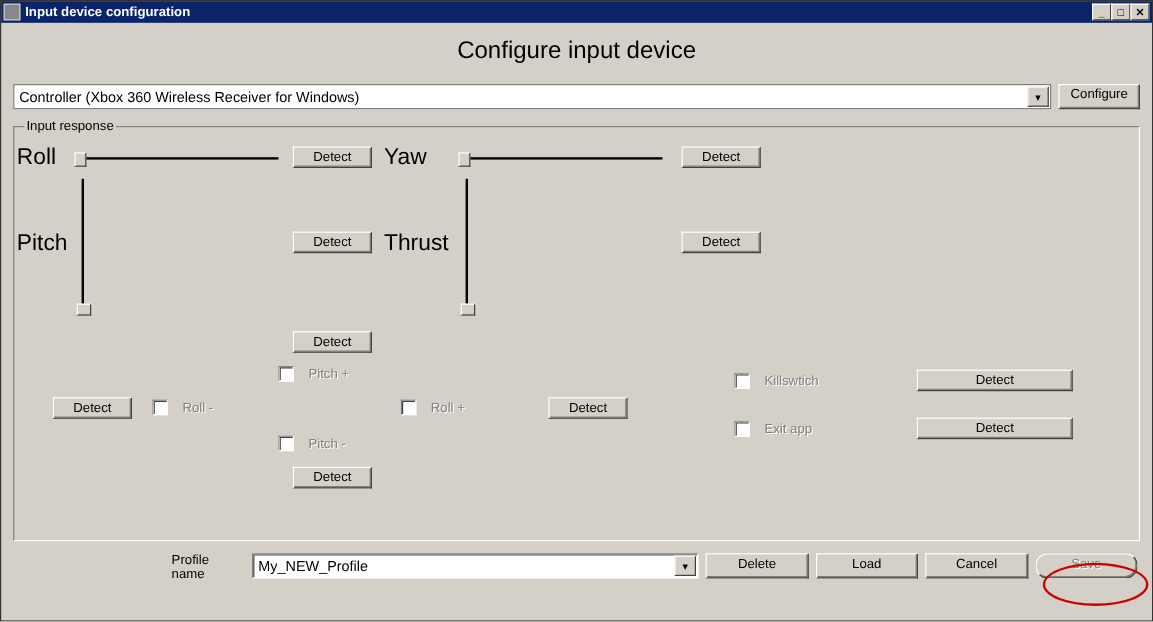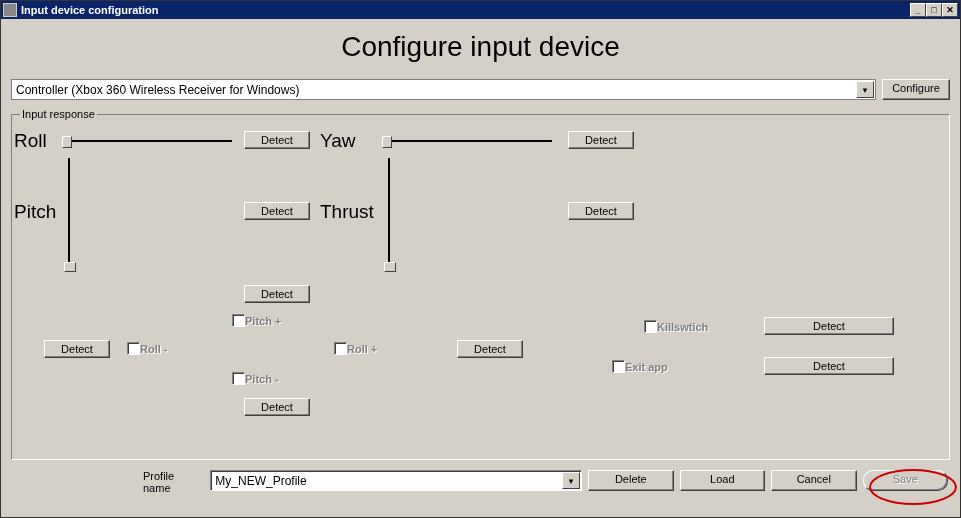--- a/index.html
+++ b/index.html
@@ -50,21 +50,21 @@
   font-family: Arial, sans-serif;
   margin-left: 0;
 }
 .client {
   flex: 1;
   padding: 8px 10px 6px 10px;
   position: relative;
 }
 .page-title {
   text-align: center;
-  font-size: 28px;
+  font-size: 20px;
   font-weight: normal;
   margin: 4px 0 16px 0;
   font-family: "Segoe UI", Tahoma, sans-serif;
 }
 .device-row {
   display: flex;
   align-items: center;
   margin-bottom: 8px;
 }
 .device-label {
@@ -169,25 +169,24 @@
   background: #d4d0c8;
   border: 1px solid #fff;
   border-right-color:#404040;
   border-bottom-color:#404040;
 }
 .btn-detect { width: 66px; }
 .btn-detect-wide { width: 130px; }
 .checkbox {
   display: flex;
   align-items: center;
-  gap: 0;
+  gap: 12px;
   font-size: 11px;
   color: #808080;
   text-shadow: 1px 1px 0 #fff;
-  font-weight: bold;
 }
 .checkbox .box {
   width: 13px; height: 13px;
   background: #fff;
   border: 1px solid #808080;
   border-right-color:#fff;
   border-bottom-color:#fff;
   box-shadow: inset 1px 1px 0 #404040;
 }
 .bottom-row {
@@ -312,21 +311,21 @@
       </div>
 
       <div class="btn btn-detect abs" style="left:445px; top:220px;">Detect</div>
 
       <div class="checkbox abs" style="left:220px; top:252px;">
         <div class="box"></div>
         <span>Pitch -</span>
       </div>
       <div class="btn btn-detect abs" style="left:232px; top:278px;">Detect</div>
 
-      <div class="checkbox abs" style="left:632px; top:200px;justify-content:flex-end;">
+      <div class="checkbox abs" style="left:600px; top:200px;justify-content:flex-end;">
         <div class="box"></div>
         <span>Killswtich</span>
       </div>
       <div class="checkbox abs" style="left:600px; top:240px;">
         <div class="box"></div>
         <span>Exit app</span>
       </div>
 
       <div class="btn btn-detect-wide abs" style="left:752px; top:197px;">Detect</div>
       <div class="btn btn-detect-wide abs" style="left:752px; top:237px;">Detect</div>

